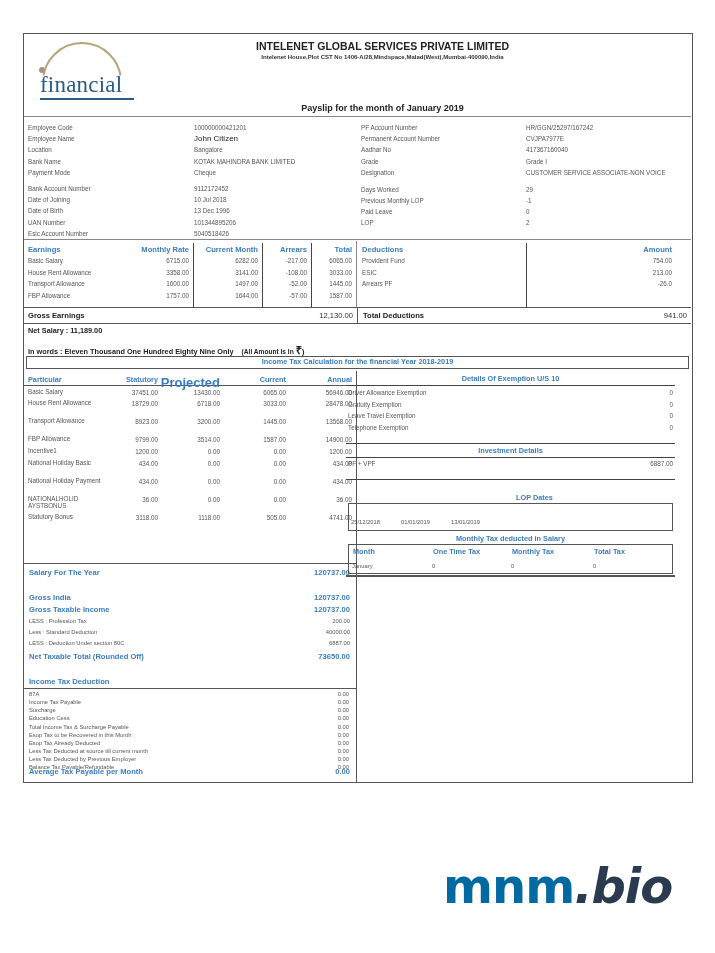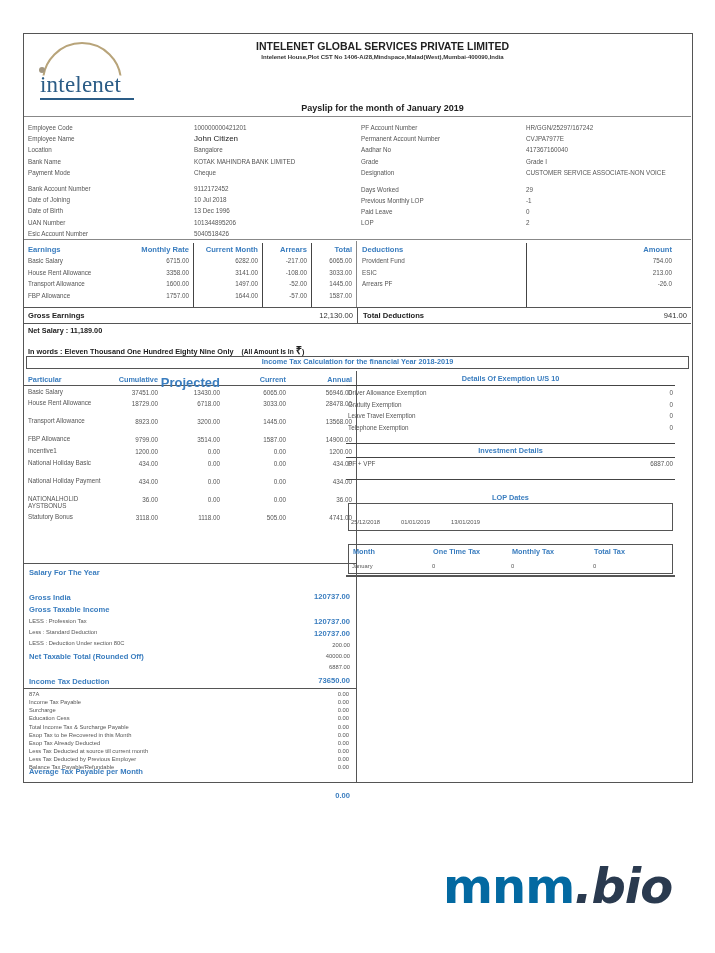--- a/index.html
+++ b/index.html
@@ -51,41 +51,41 @@
   .itc-title { position: absolute; left: 2px; top: 322px; width: 663px; height: 13px; border: 1.5px solid #555; text-align: center; font-size: 7.3px; font-weight: bold; color: #3a7dbf; line-height: 10px; }
 
   
   .left2 { position: absolute; left: 0; top: 337px; width: 333px; height: 411px; border-right: 1px solid #555; font-size: 6.3px; color: #555; }
   .right2 { position: absolute; left: 320px; top: 337px; width: 333px; height: 411px; font-size: 6.3px; color: #555; }
 
   .ptable-head { position: absolute; top: 3px; left: 0; width: 100%; height: 12px; border-bottom: 1px solid #555; }
   .blue-b { font-weight: bold; color: #3a7dbf; }
   .sum-row { position: absolute; left: 5px; width: 321px; }
   .sum-row .l { position: absolute; left: 0; }
-  .sum-row .v { position: absolute; right: 0; margin-top: 24px; }
+  .sum-row .v { position: absolute; right: 0; }
   .sum-big { font-size: 7.6px; font-weight: bold; color: #3a7dbf; }
 
   .sec-head { position: absolute; left: 0; width: 100%; text-align: center; font-weight: bold; color: #3a7dbf; font-size: 7.3px; }
   .lop-box { position: absolute; left: 4px; width: 325px; height: 28px; border: 1.5px solid #555; }
   .mt-head { position: absolute; left: 4px; width: 325px; height: 30px; border: 1.5px solid #555; font-weight: bold; color: #3a7dbf; font-size: 7.3px; }
 
   .watermark { position: absolute; left: 443px; top: 858px; font-size: 48px; font-weight: bold; font-family: "DejaVu Sans", sans-serif; letter-spacing: -1px; white-space: nowrap; }
   .watermark .g { color: #0369a1; }
   .watermark .d { color: #2a3a4f; font-style: italic; }
 </style>
 </head>
 <body>
 
 <div class="slip">
 
   <div class="hdr">
     <div class="logo">
       <div class="logo-arc"></div>
       <div class="logo-dot"></div>
-      <div class="logo-text">intelenet</div>
+      <div class="logo-text">financial</div>
       <div class="logo-line"></div>
     </div>
     <div class="co-name">INTELENET GLOBAL SERVICES PRIVATE LIMITED</div>
     <div class="co-addr">Intelenet House,Plot CST No 1406-A/28,Mindspace,Malad(West),Mumbai-400090,India</div>
     <div class="slip-title">Payslip for the month of January 2019</div>
   </div>
 
   <div class="info">
     <div class="info-col" style="left:4px; width:330px;">
       <div class="info-row">
@@ -229,21 +229,21 @@
     <span>In words : Eleven Thousand One Hundred Eighty Nine Only</span>
     <span class="amt">(All Amount Is In</span>
     <span class="rupee">₹</span><span>)</span>
   </div>
 
   <div class="itc-title">Income Tax Calculation for the financial Year 2018-2019</div>
 
   <div class="left2">
     <div class="ptable-head">
       <span class="cell blue-b" style="left:4px; top:1px; font-size:7.3px;">Particular</span>
-      <span class="cell blue-b r" style="right:198px; top:1px; font-size:7.3px;">Cumulative</span>
+      <span class="cell blue-b r" style="right:198px; top:1px; font-size:7.3px;">Statutory</span>
       <span class="cell blue-b r" style="right:136px; top:1px; font-size:13px;">Projected</span>
       <span class="cell blue-b r" style="right:70px; top:1px; font-size:7.3px;">Current</span>
       <span class="cell blue-b r" style="right:4px; top:1px; font-size:7.3px;">Annual</span>
     </div>
     <div id="part-rows">
         <span class="cell" style="left:4px; top:18px; white-space:normal; width:75px; line-height:6.5px;">Basic Salary</span>
         <span class="cell" style="right:198px; top:18px;">37451.00</span>
         <span class="cell" style="right:136px; top:18px;">13430.00</span>
         <span class="cell" style="right:70px; top:18px;">6065.00</span>
         <span class="cell" style="right:4px; top:18px;">56946.00</span>
@@ -363,26 +363,27 @@
         <span class="cell" style="right:4px; top:41px;">0</span>
         <span class="cell" style="left:4px; top:52.5px;">Telephone Exemption</span>
         <span class="cell" style="right:4px; top:52.5px;">0</span>
       </div>
     <div class="hline" style="left:2px; top:72px; width:329px; background:#444;"></div>
     <div class="sec-head" style="top:75px;">Investment Details</div>
     <div class="hline" style="left:2px; top:86px; width:329px; background:#444;"></div>
     <div class="cell" style="left:4px; top:89px;">PF + VPF</div>
     <div class="cell" style="right:4px; top:89px;">6887.00</div>
     <div class="hline" style="left:2px; top:108px; width:329px; background:#444;"></div>
-    <div class="sec-head" style="top:122px;">LOP Dates</div>
+    <div class="sec-head" style="top:122px;margin-left:24px;">LOP Dates</div>
     <div class="lop-box" style="top:132px;">
       <span class="cell" style="left:2px; top:15px; font-size:5.8px;">25/12/2018</span>
       <span class="cell" style="left:52px; top:15px; font-size:5.8px;">01/01/2019</span>
       <span class="cell" style="left:102px; top:15px; font-size:5.8px;">13/01/2019</span>
     </div>
+    <div class="sec-head" style="top:163px;">Monthly Tax deducted in Salary</div>
     <div class="mt-head" style="top:173px;">
       <span class="cell" style="left:4px; top:2px;">Month</span>
       <span class="cell" style="left:84px; top:2px;">One Time Tax</span>
       <span class="cell" style="left:163px; top:2px;">Monthly Tax</span>
       <span class="cell" style="left:245px; top:2px;">Total Tax</span>
     </div>
     <div class="cell" style="left:8px; top:192px; font-size:5.8px;">January</div>
     <div class="cell" style="left:88px; top:192px; font-size:5.8px;">0</div>
     <div class="cell" style="left:167px; top:192px; font-size:5.8px;">0</div>
     <div class="cell" style="left:249px; top:192px; font-size:5.8px;">0</div>

